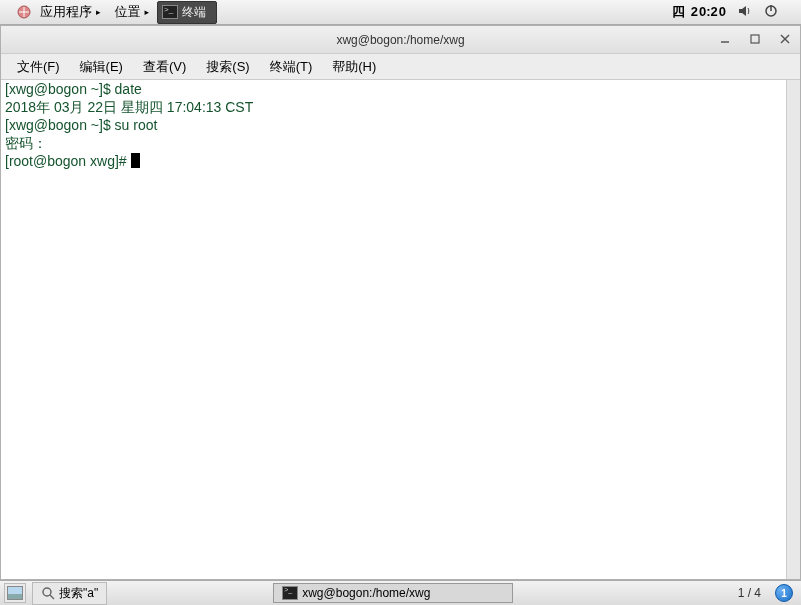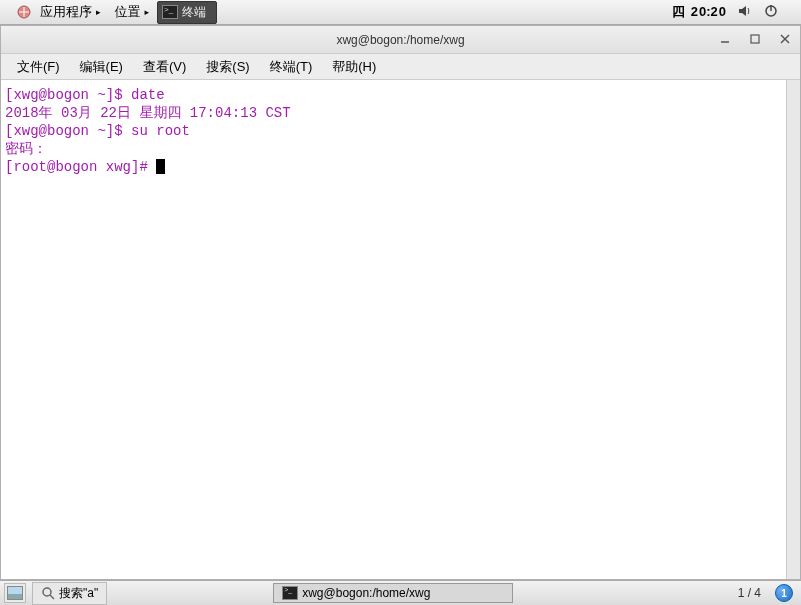--- a/index.html
+++ b/index.html
@@ -118,25 +118,25 @@
       border-bottom: 1px solid #ccc;
       font-size: 13px;
     }
     .menu-item {
       padding: 3px 8px;
       cursor: pointer;
     }
     .terminal-body {
       flex: 1;
       background: #fff;
-      color: #a21caf;
-      font-family: Liberation Mono, monospace;
+      color: #14532d;
+      font-family: Liberation Sans, sans-serif;
       font-size: 14px;
       line-height: 18px;
-      padding: 6px 4px;
+      padding: 0 4px;
       white-space: pre;
       overflow: hidden;
       position: relative;
     }
     .cursor-block {
       display: inline-block;
       width: 9px;
       height: 15px;
       background: #000;
       vertical-align: text-bottom;

